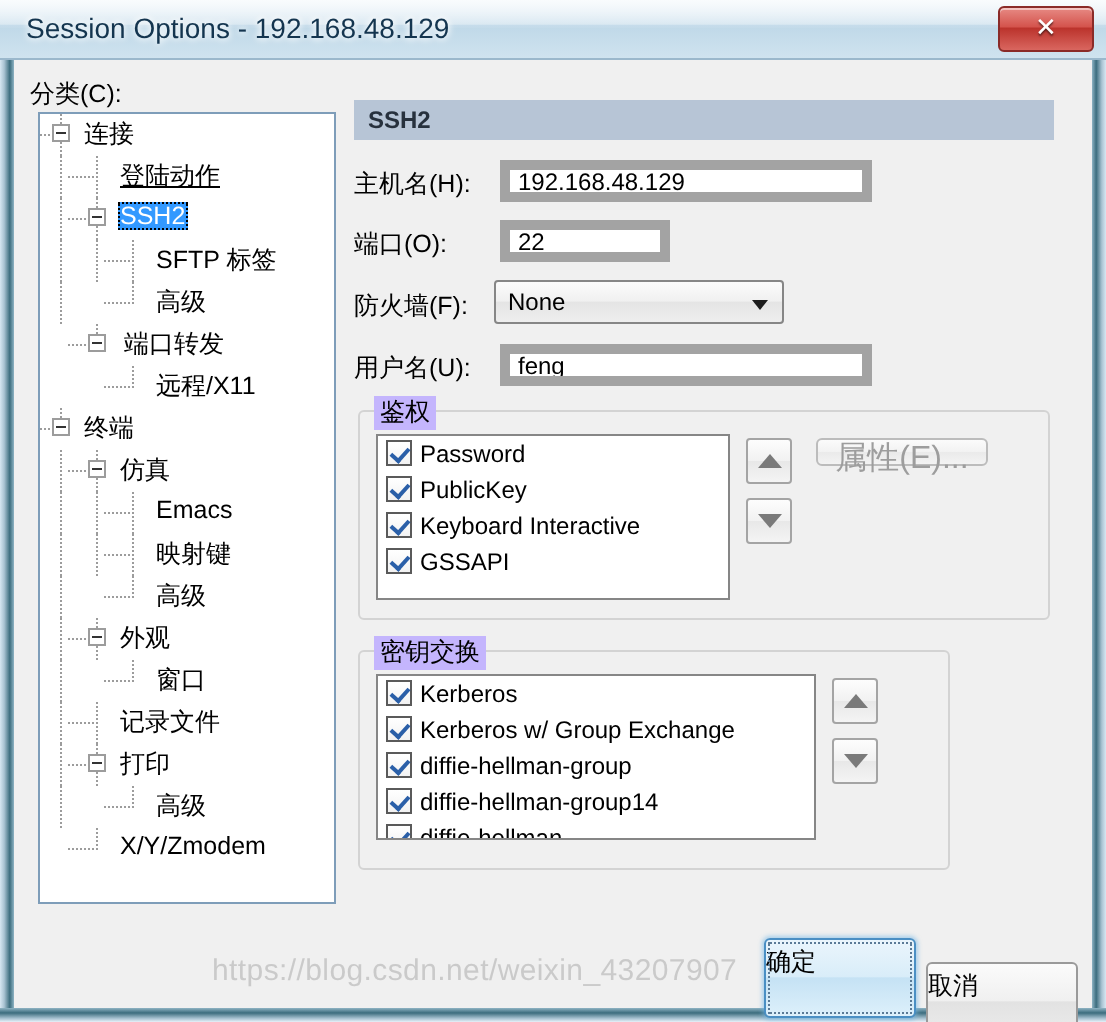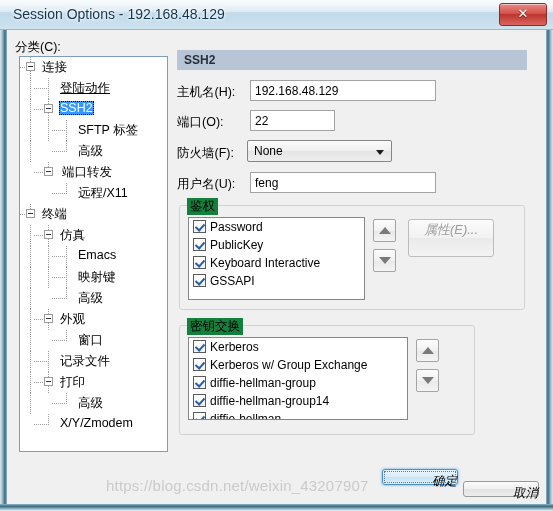--- a/index.html
+++ b/index.html
@@ -133,21 +133,21 @@
     position: absolute; left: 7px; top: 3px;
     font-size: 12px; font-weight: bold; color: #27313d;
   }
   .field-label {
     position: absolute;
     font-size: 12.5px; color: #000;
     white-space: nowrap;
   }
   .text-input {
     position: absolute;
-    border: 1px solid #a3a3a3;
+    border: 5px solid #a3a3a3;
     background: #ffffff;
     box-sizing: border-box;
     font-family: "Liberation Sans", sans-serif;
     font-size: 12px;
     color: #000;
     padding: 1px 4px;
     outline: none;
   }
   .combo {
     position: absolute;
@@ -171,21 +171,21 @@
 
   
   .groupbox {
     position: absolute;
     border: 1px solid #d3d3d3;
     border-radius: 3px;
     box-sizing: border-box;
   }
   .group-title {
     position: absolute; top: -8px; left: 7px;
-    background: #15803d;
+    background: #c4b5fd;
     padding: 0 3px;
     font-size: 12.5px; color: #000;
   }
   .listbox {
     position: absolute;
     background: #ffffff;
     border: 1px solid #868686;
     box-sizing: border-box;
     overflow: hidden;
   }
@@ -232,45 +232,43 @@
   }
   .spin-btn .tri-down {
     position: absolute; left: 5px; top: 7px;
     width: 0; height: 0;
     border-left: 6px solid transparent;
     border-right: 6px solid transparent;
     border-top: 7px solid #7a7a7a;
   }
   #properties-button {
     position: absolute;
-    width: 86px; height: 38px;
+    width: 86px; height: 14px;
     border: 1px solid #bcbcbc;
     border-radius: 3px;
     background: linear-gradient(to bottom, #fbfbfb 0%, #f2f2f2 50%, #eaeaea 51%, #f3f3f3 100%);
     box-sizing: border-box;
-    font-size: 13px;
+    font-size: 16px;
     color: #9d9d9d;
     text-align: center;
     line-height: 20px;
     cursor: default;
-    font-style: italic;
   }
 
   
   .dlg-button {
     position: absolute;
-    width: 76px; height: 16px;
+    width: 76px; height: 40px;
     border-radius: 3px;
     box-sizing: border-box;
     font-size: 12.5px;
     color: #000;
-    text-align: right;
+    text-align: left;
     line-height: 22px;
     cursor: pointer;
-    font-style: italic;
   }
   #ok-button {
     border: 1px solid #4a8fc4;
     background: linear-gradient(to bottom, #eaf5fc 0%, #d9edf9 48%, #c5e2f4 50%, #ddf0fb 100%);
     box-shadow: 0 0 2px 1px rgba(110,180,230,0.55);
   }
   #ok-button .focus-ring {
     position: absolute; left: 1px; top: 1px; right: 1px; bottom: 1px;
     border: 1px dotted #5a7a96;
   }

